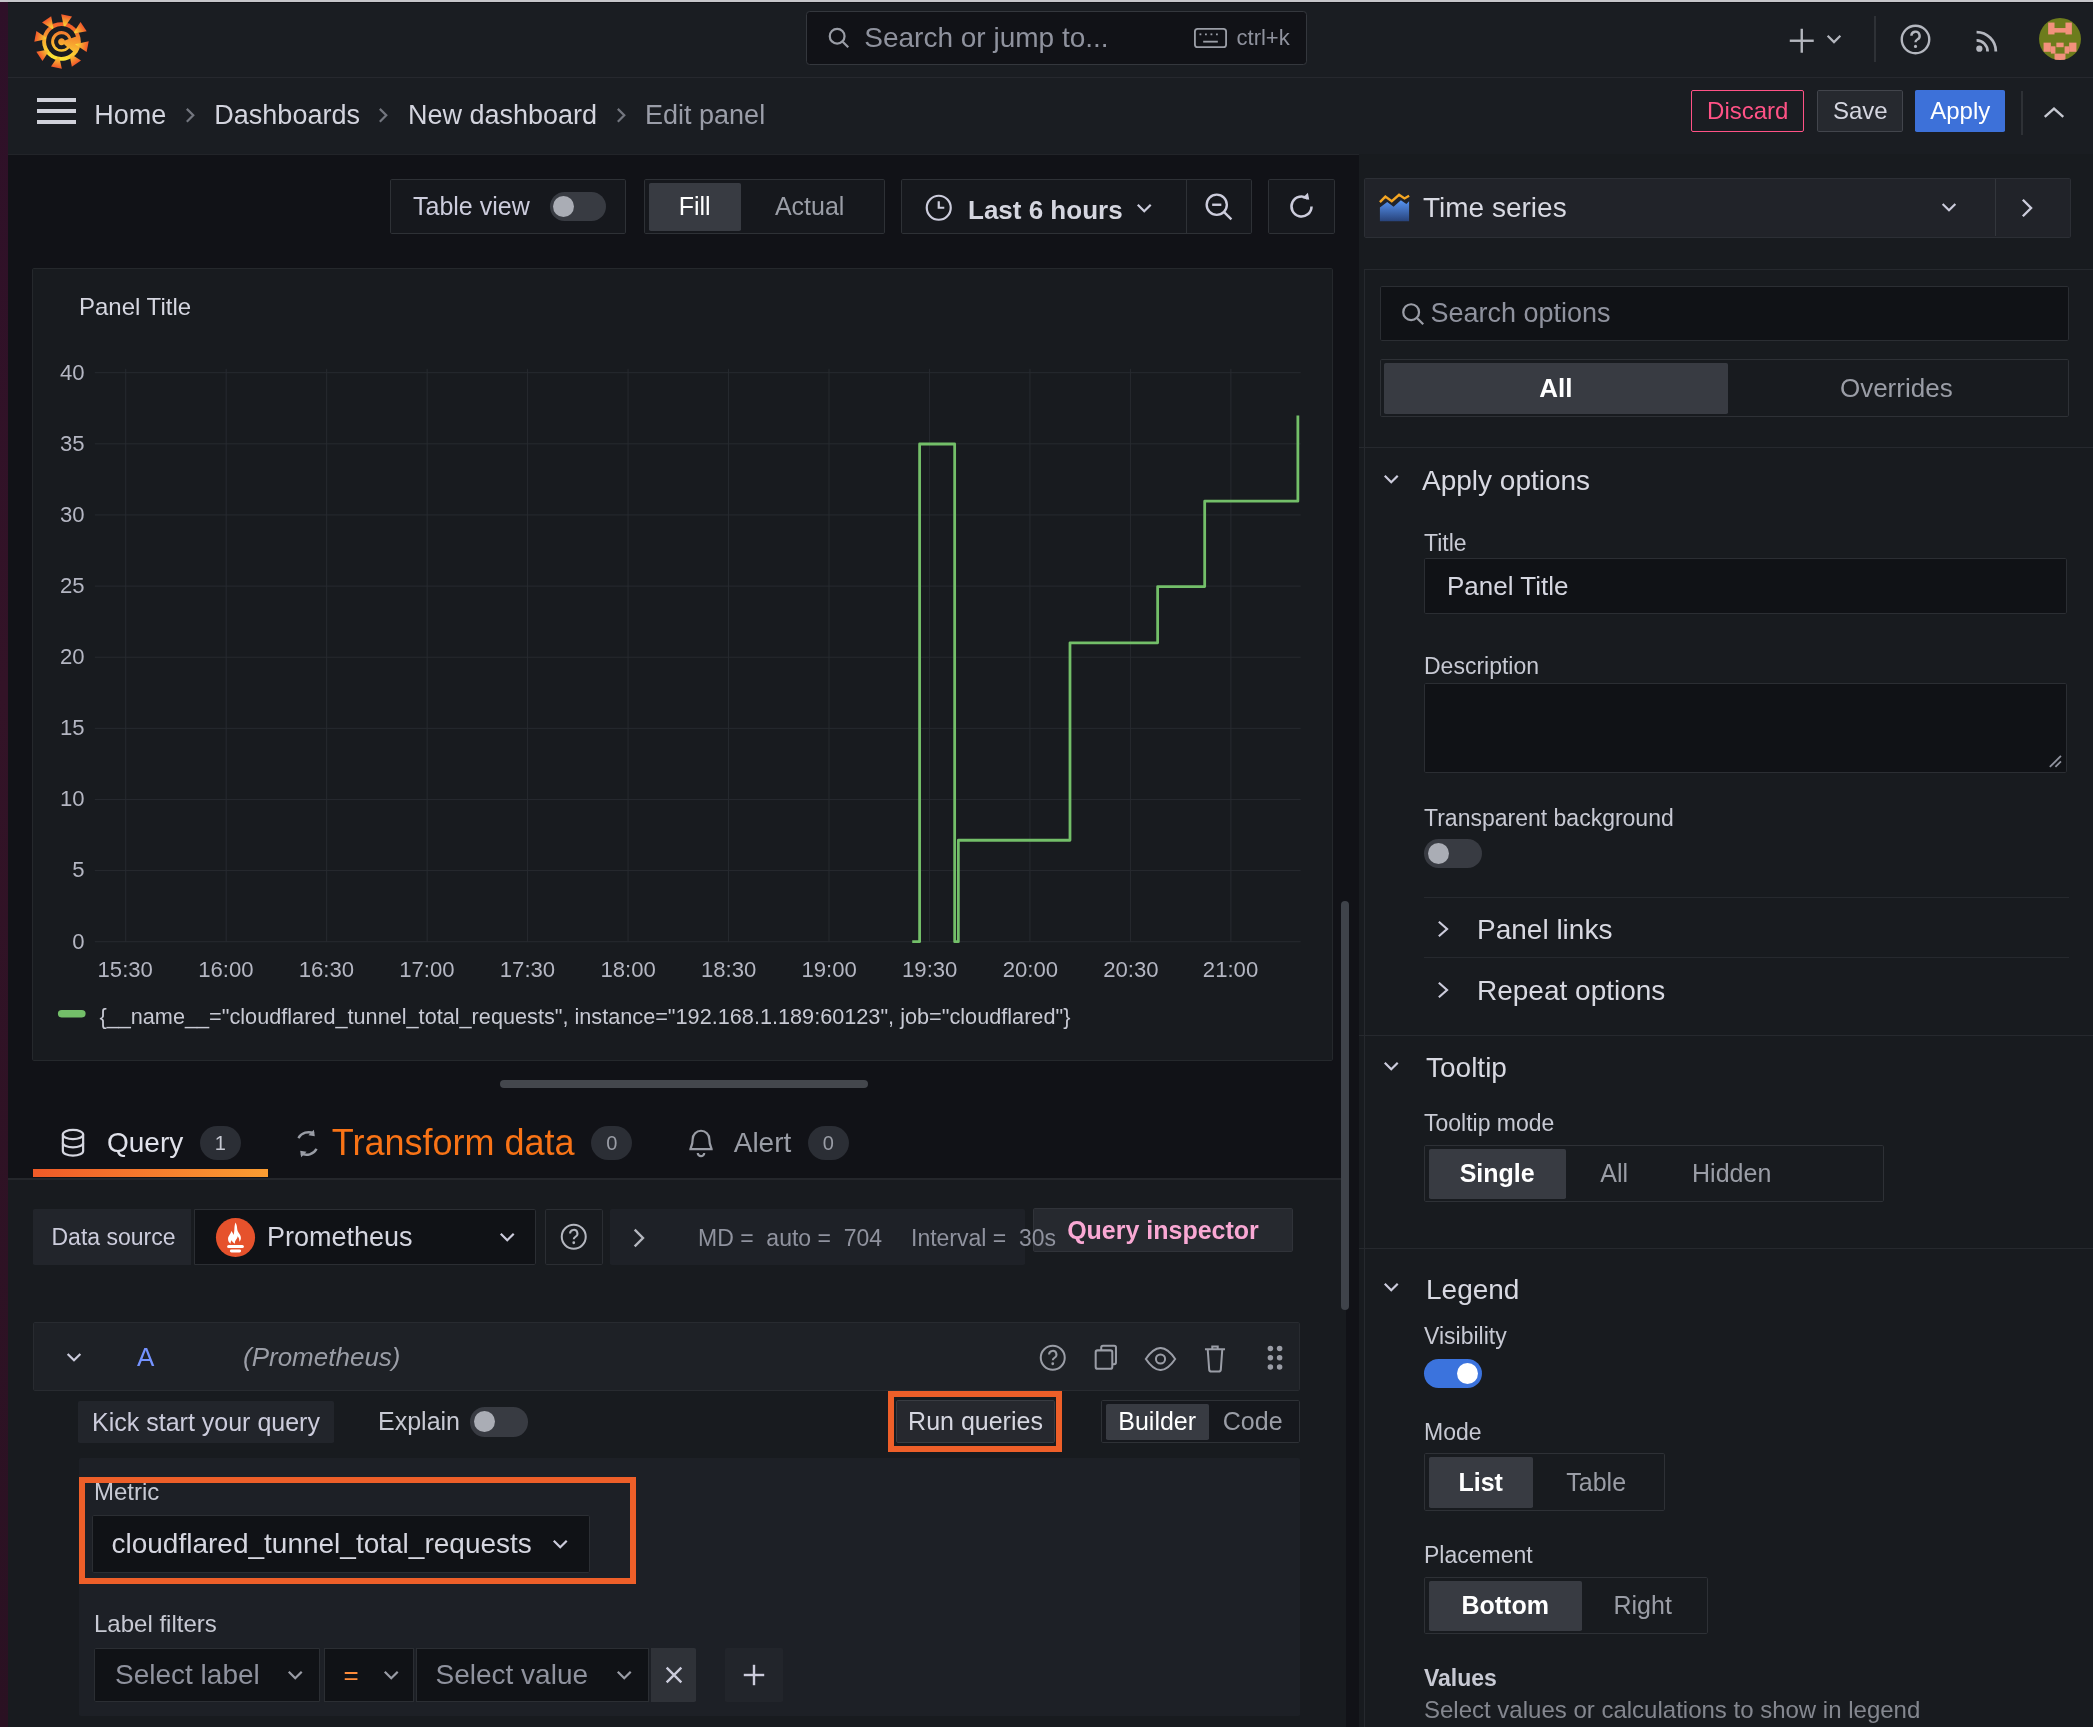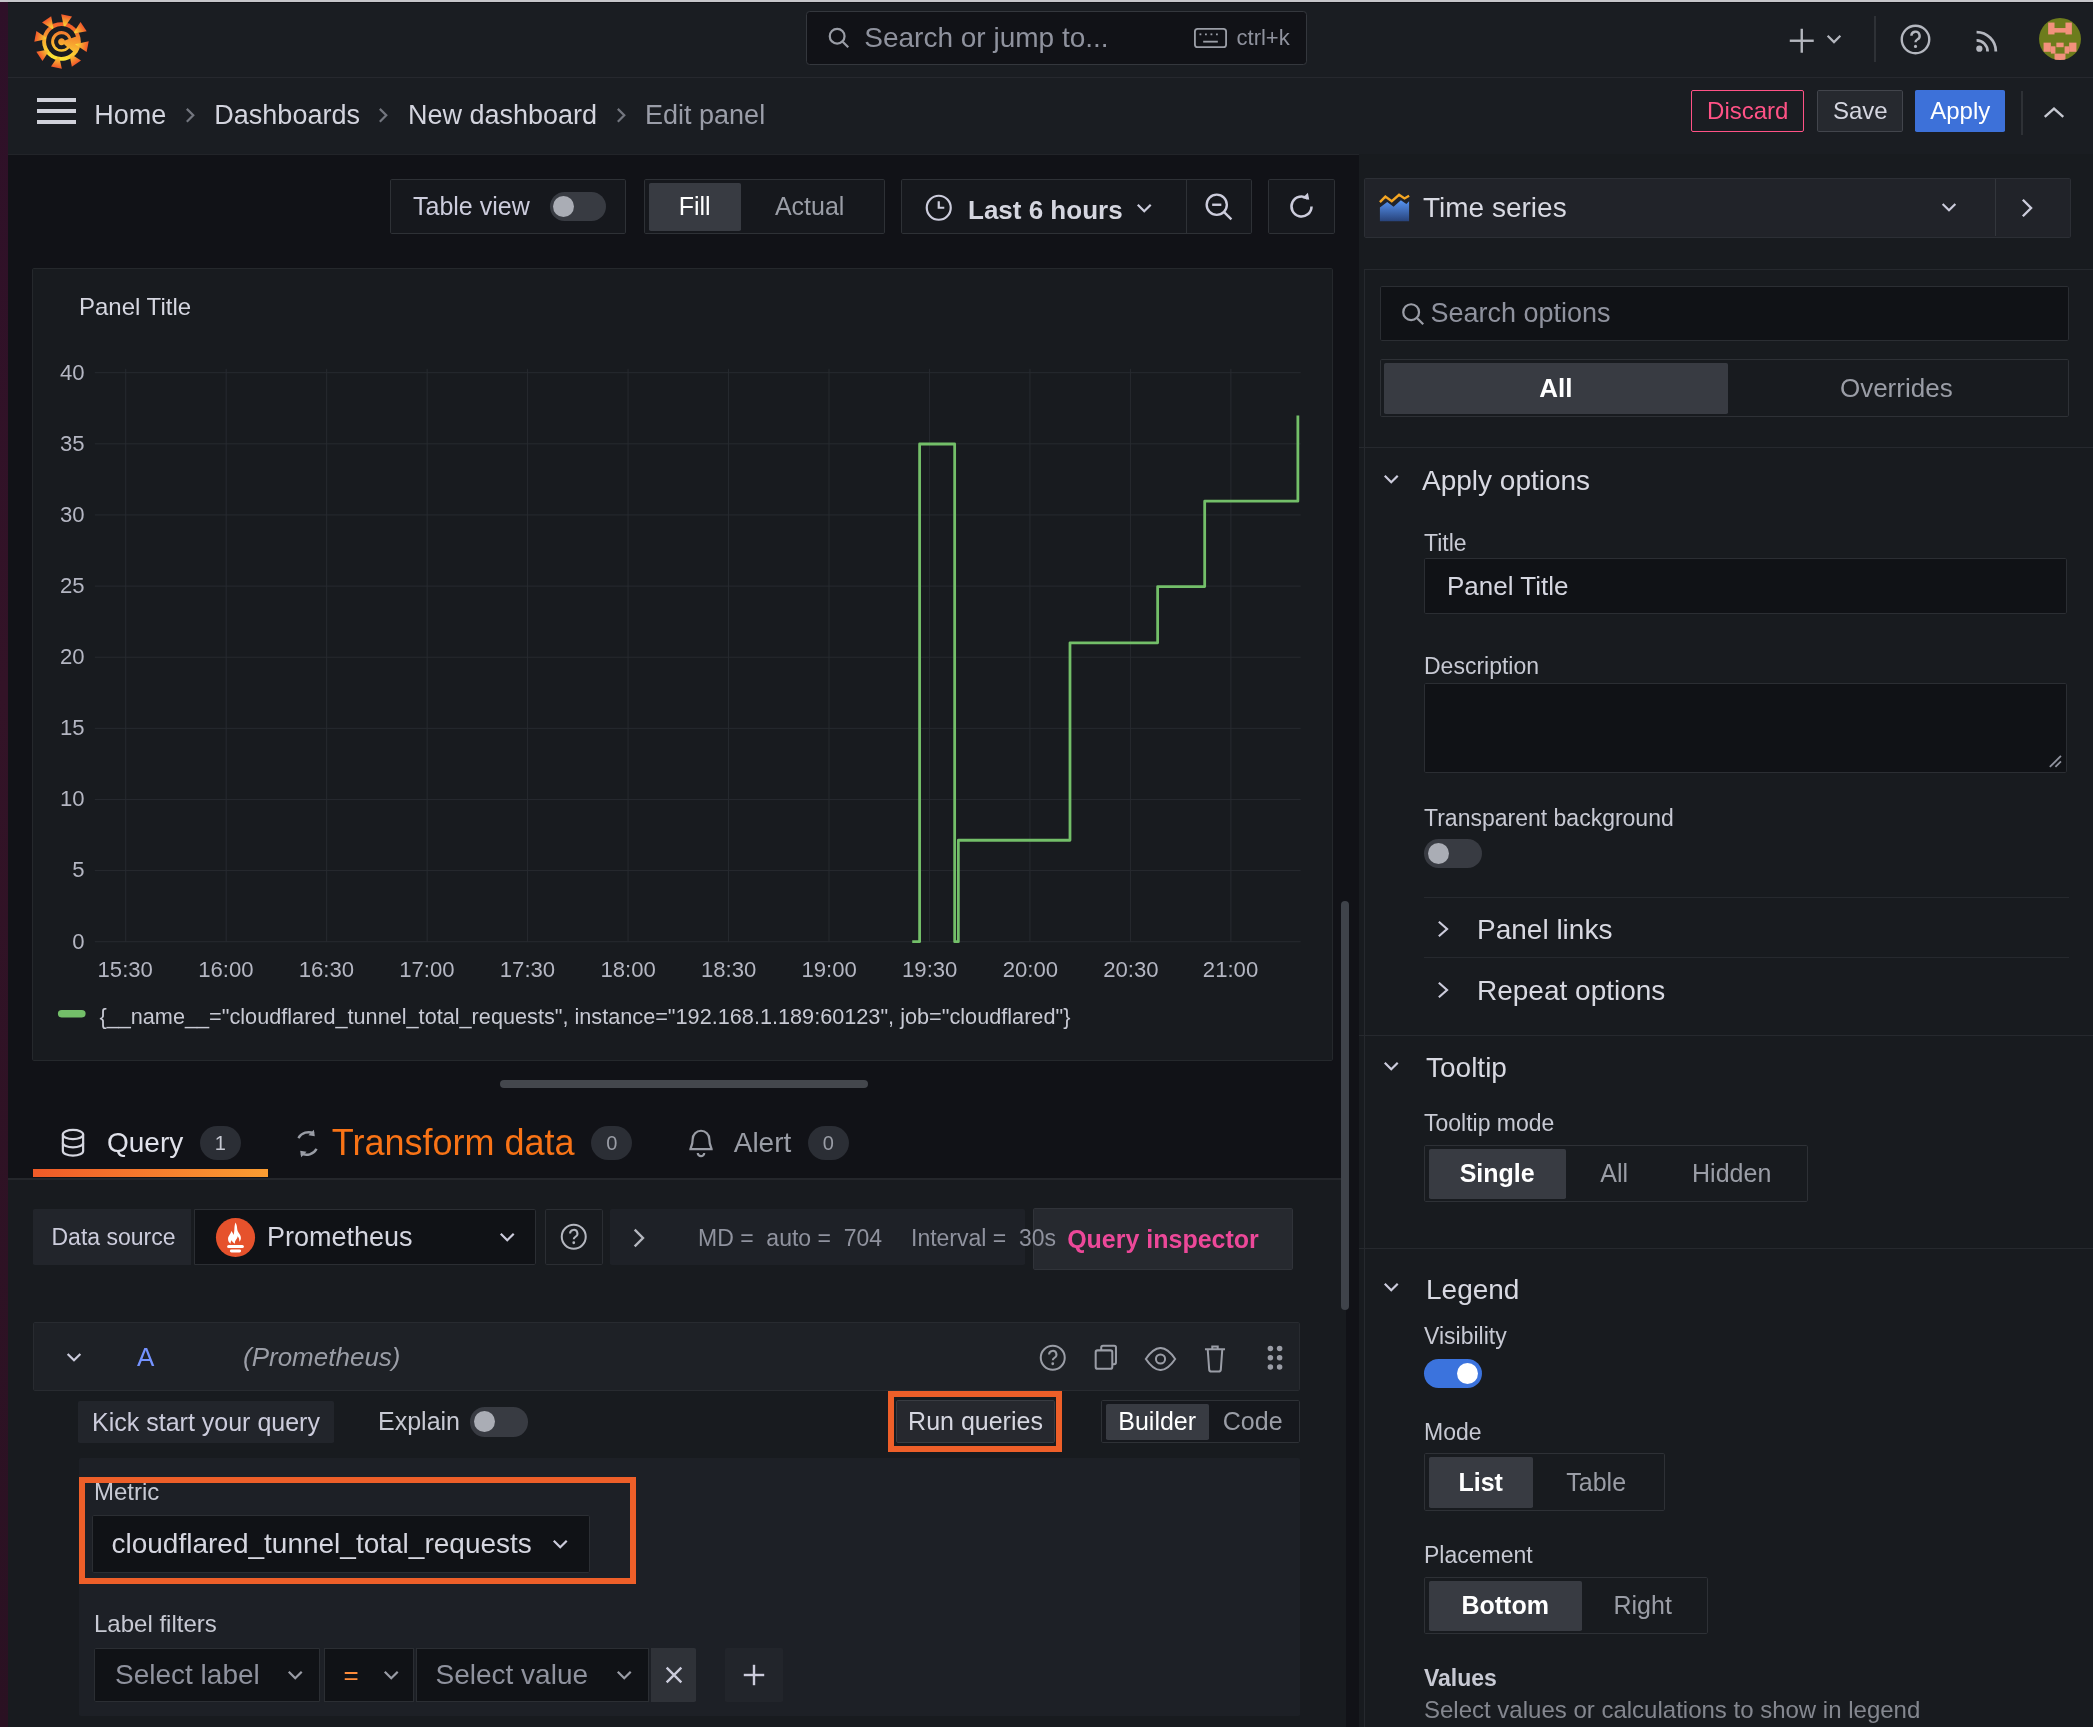--- a/index.html
+++ b/index.html
@@ -282,21 +282,21 @@
   <svg width="29.5" height="29.5" viewBox="0 0 32 32">
       <circle cx="16" cy="16" r="13" fill="none" stroke="#b4b7bf" stroke-width="2.2"></circle>
       <path d="M12 12.5 a4 4 0 1 1 5.8 3.6 c-1.4 0.8 -1.8 1.4 -1.8 2.7" fill="none" stroke="#b4b7bf" stroke-width="2.2"></path>
       <circle cx="16" cy="22.5" r="1.5" fill="#b4b7bf"></circle>
     </svg>
 </div>
 <svg class="abs" style="left:631px;top:1226px;z-index:2" width="16.6" height="24" viewBox="0 0 18 26">
     <path d="M4 4l9 9-9 9" fill="none" stroke="#b4b7bf" stroke-width="2.6"></path>
   </svg>
 <div class="abs" style="left:610px;top:1209px;width:415px;height:56px;background:#1e2127;border-radius:1.8px"></div>
-<div class="abs cc" style="left:1033px;top:1208px;width:260px;height:62px;background:#26292f;border:0.9px solid #303339;box-sizing:border-box;border-radius:1.8px;z-index:1;color:#ec4899;font-size:25px;font-weight:bold">Query inspector</div>
+<div class="abs cc" style="left:1033px;top:1208px;width:260px;height:44px;background:#26292f;border:0.9px solid #303339;box-sizing:border-box;border-radius:1.8px;z-index:1;color:#f9a8d4;font-size:25px;font-weight:bold">Query inspector</div>
 <span class="abs t2" style="left:698px;top:1225px;font-size:23px;z-index:2">MD&nbsp;=&nbsp; auto&nbsp;=&nbsp; 704</span>
 <span class="abs t2" style="left:911px;top:1225px;font-size:23px;z-index:2">Interval&nbsp;=&nbsp; 30s</span>
 
 <div class="abs" style="left:33px;top:1322px;width:1267px;height:69px;background:#1e2126;border:0.9px solid #282b30;box-sizing:border-box;border-radius:1.8px">
   <svg class="abs" style="left:29.5px;top:28px" width="20" height="14" viewBox="0 0 22 15">
       <path d="M4 3l7 7 7-7" fill="none" stroke="#ccccdc" stroke-width="2.4"></path>
     </svg>
   <span class="abs" style="left:103px;top:19.4px;font-size:26px;color:#7593ff">A</span>
   <span class="abs" style="left:209px;top:19.4px;font-size:26px;color:#9a9da6;font-style:italic">(Prometheus)</span>
   <svg class="abs" style="left:1004px;top:20px" width="29.5" height="29.5" viewBox="0 0 32 32">
@@ -446,21 +446,21 @@
     <path d="M3 3l9 8-9 8" fill="none" stroke="#ccccdc" stroke-width="2.4"></path>
   </svg>
 <span class="abs hdr" style="left:1477px;top:975px">Repeat options</span>
 <div class="abs" style="left:1359px;top:1035px;width:734px;height:0.9px;background:#26292e"></div>
 
 <svg class="abs" style="left:1382px;top:1060px" width="18.5" height="13" viewBox="0 0 20 14">
     <path d="M3 3l7 7 7-7" fill="none" stroke="#ccccdc" stroke-width="2.4"></path>
   </svg>
 <span class="abs hdr" style="left:1426px;top:1052px">Tooltip</span>
 <span class="abs lbl" style="left:1424px;top:1110px">Tooltip mode</span>
-<div class="abs cl seg" style="left:1424px;top:1145px;width:384px;height:57px;background:#181b1f">
+<div class="abs cl seg" style="left:1424px;top:1145px;width:460px;height:57px;background:#181b1f">
   <div class="selseg cc" style="margin-left:3.7px;width:137px;height:50px;font-size:25px;font-weight:bold">Single</div>
   <div class="cc" style="width:97px;height:50px;font-size:25px;color:#9a9da6">All</div>
   <div class="cc" style="width:138px;height:50px;font-size:25px;color:#9a9da6">Hidden</div>
 </div>
 <div class="abs" style="left:1359px;top:1248px;width:734px;height:0.9px;background:#26292e"></div>
 
 <svg class="abs" style="left:1382px;top:1281px" width="18.5" height="13" viewBox="0 0 20 14">
     <path d="M3 3l7 7 7-7" fill="none" stroke="#ccccdc" stroke-width="2.4"></path>
   </svg>
 <span class="abs hdr" style="left:1426px;top:1274px">Legend</span>

